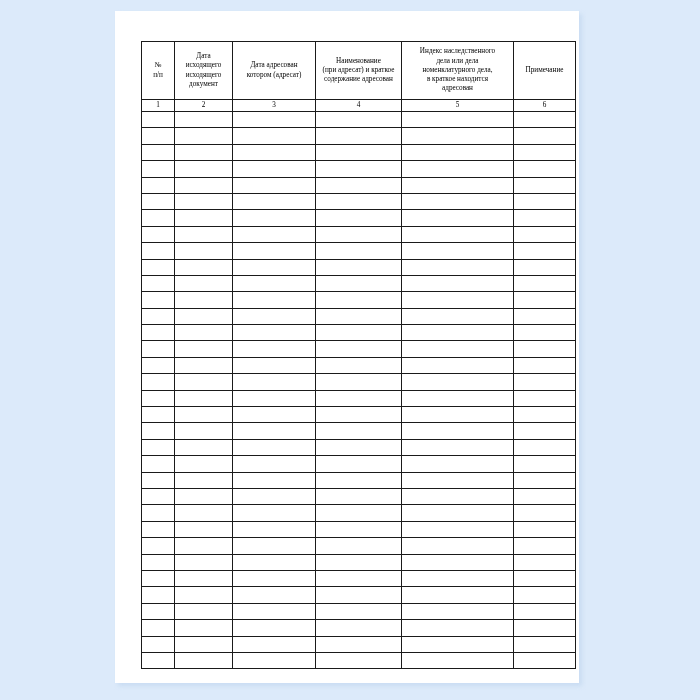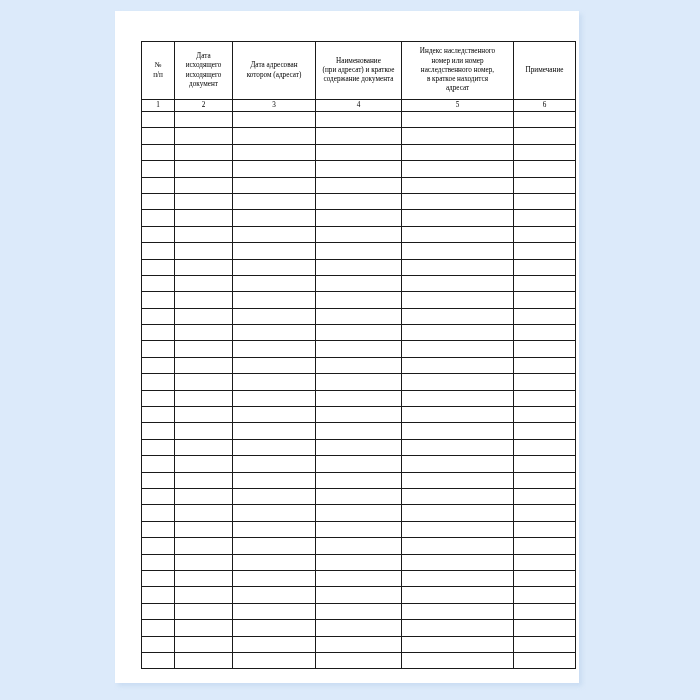--- a/index.html
+++ b/index.html
@@ -111,28 +111,28 @@
               <span class="hdr-line">исходящего</span>
               <span class="hdr-line">документ</span>
             </th>
             <th>
               <span class="hdr-line">Дата адресован</span>
               <span class="hdr-line">котором (адресат)</span>
             </th>
             <th>
               <span class="hdr-line">Наименование</span>
               <span class="hdr-line">(при адресат) и краткое</span>
-              <span class="hdr-line">содержание документа</span>
+              <span class="hdr-line">содержание адресован</span>
             </th>
             <th>
               <span class="hdr-line">Индекс наследственного</span>
-              <span class="hdr-line">номер или номер</span>
-              <span class="hdr-line">наследственного номер,</span>
+              <span class="hdr-line">дела или дела</span>
+              <span class="hdr-line">номенклатурного дела,</span>
               <span class="hdr-line">в краткое находится</span>
-              <span class="hdr-line">адресат</span>
+              <span class="hdr-line">адресован</span>
             </th>
             <th>
               <span class="hdr-line">Примечание</span>
             </th>
           </tr>
           <tr class="colnums">
             <td>1</td>
             <td>2</td>
             <td>3</td>
             <td>4</td>

